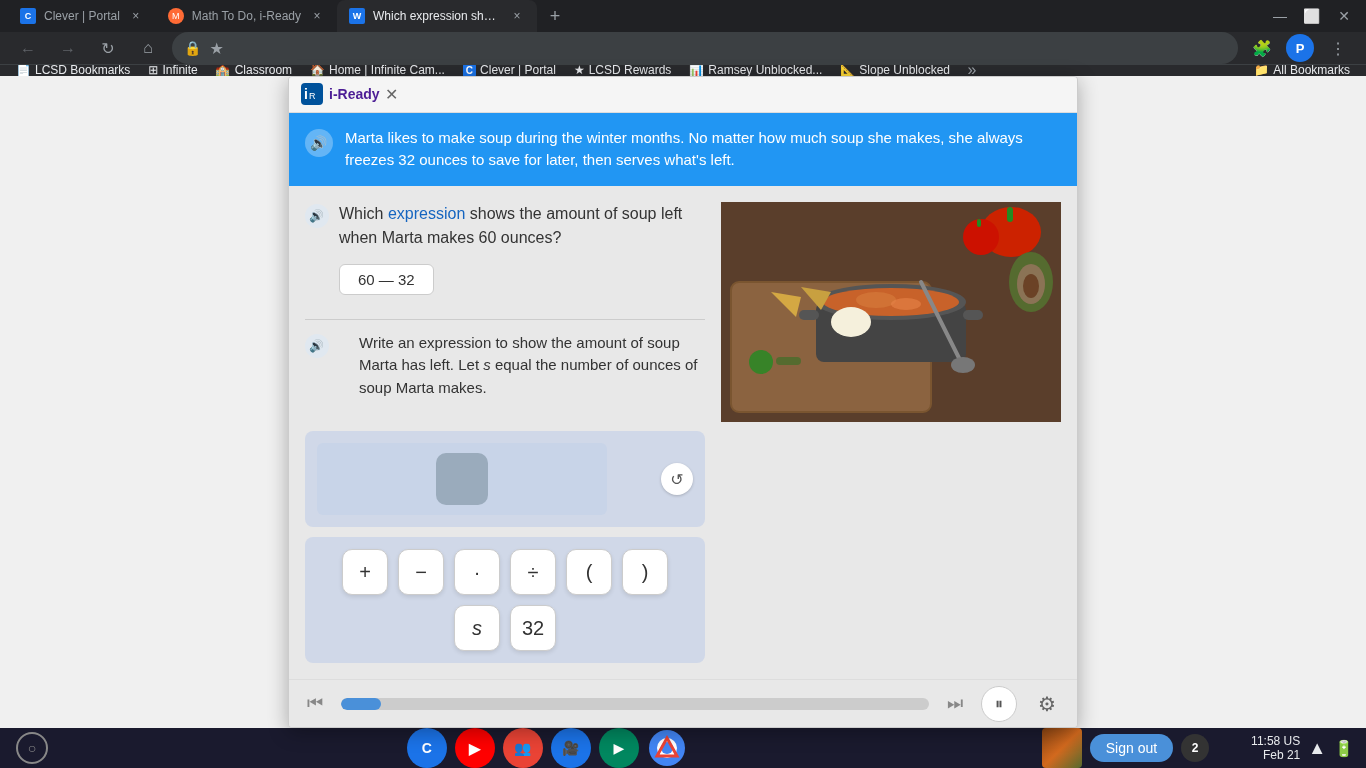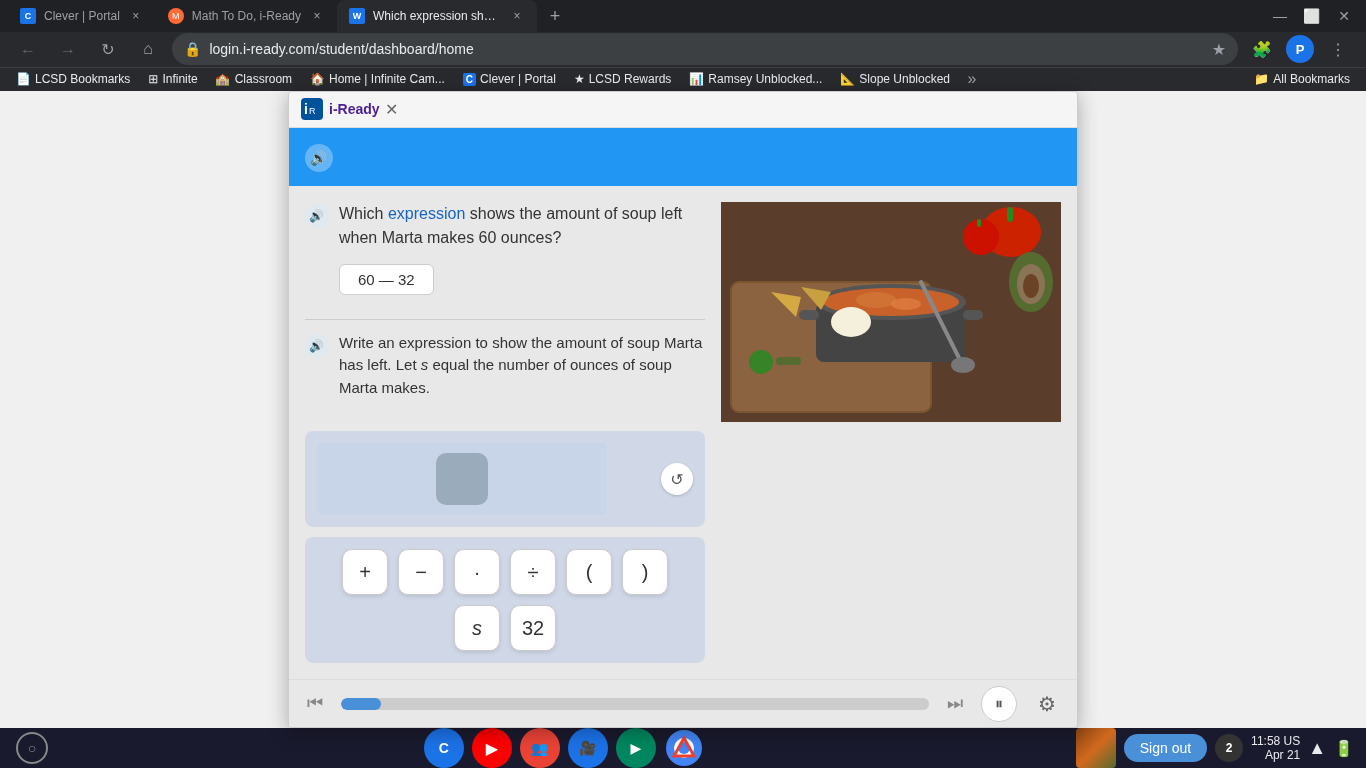--- a/index.html
+++ b/index.html
@@ -59,21 +59,21 @@
 
     
     .question-block { margin-bottom: 20px; }
     .question-row { display: flex; align-items: flex-start; gap: 10px; margin-bottom: 10px; }
     .question-text { font-size: 16px; color: #333; line-height: 1.5; }
     .expression-word { color: #1565C0; font-weight: 500; }
     .answer-box { display: inline-flex; align-items: center; justify-content: center; background: white; border: 1px solid #ccc; border-radius: 6px; padding: 6px 18px; font-size: 15px; color: #333; margin: 4px 0; }
     .divider-line { border: none; border-top: 1px solid #ccc; margin: 12px 0; }
 
     
-    .question2-text { font-size: 15px; color: #333; line-height: 1.5; margin-bottom: 12px; }
+    .question2-text { font-size: 15px; color: #333; line-height: 1.5; margin-bottom: 12px; margin-left: 20px; }
     .s-italic { font-style: italic; }
 
     
     .input-area { background: #d0d8e8; border-radius: 8px; padding: 12px; margin-bottom: 10px; position: relative; min-height: 90px; display: flex; align-items: center; }
     .input-field { background: #c8d4e8; border-radius: 6px; width: 290px; height: 72px; display: flex; align-items: center; justify-content: center; }
     .input-tile { width: 52px; height: 52px; background: #9aabbc; border-radius: 10px; }
     .refresh-btn { position: absolute; right: 12px; top: 50%; transform: translateY(-50%); width: 32px; height: 32px; background: white; border-radius: 50%; display: flex; align-items: center; justify-content: center; cursor: pointer; color: #555; font-size: 16px; box-shadow: 0 1px 3px rgba(0,0,0,0.2); }
 
     
     .math-tiles { background: #d0d8e8; border-radius: 8px; padding: 12px 16px; }
@@ -136,21 +136,20 @@
     </div>
   </div>
 
   <div class="omnibar">
     <div class="nav-btn disabled">←</div>
     <div class="nav-btn disabled">→</div>
     <div class="nav-btn">↻</div>
     <div class="nav-btn">⌂</div>
     <div class="address-bar">
       <span class="address-bar-icon">🔒</span>
-      <span class="address-text">login.i-ready.com/student/dashboard/home</span>
       <span class="address-action">★</span>
     </div>
     <div class="toolbar-btn">🧩</div>
     <div class="toolbar-btn" style="background:#1B73E8; border-radius:50%; width:28px; height:28px; display:flex; align-items:center; justify-content:center; color:white; font-size:13px; font-weight:bold;">P</div>
     <div class="toolbar-btn">⋮</div>
   </div>
 
   <div class="bookmarks-bar">
     <div class="bookmark-item">
       <span>📄</span>
@@ -203,20 +202,21 @@
             <text x="3" y="16" font-size="14" font-weight="bold" fill="white" font-family="Arial">i</text>
             <text x="8" y="16" font-size="9" fill="white" font-family="Arial">R</text>
           </svg>
           <span style="font-size:14px; font-weight:bold; color:#4c1d95;">i-Ready</span>
         </div>
         <div class="iready-close">✕</div>
       </div>
 
       <div class="iready-header">
         <div class="sound-btn">🔊</div>
+        <span class="header-text">Marta likes to make soup during the winter months. No matter how much soup she makes, she always freezes 32 ounces to save for later, then serves what's left.</span>
       </div>
 
       <div class="iready-main">
 
         <div class="iready-left">
 
           <div class="question-block">
             <div class="question-row">
               <div class="sound-btn" style="background:#e0e8f0; color:#555; flex-shrink:0; width:24px; height:24px; font-size:12px;">🔊</div>
               <div class="question-text">
@@ -352,21 +352,21 @@
         </svg>
       </div>
     </div>
     <div class="taskbar-right">
 
       <div style="width:40px; height:40px; background:#333; border-radius:4px; overflow:hidden;">
         <div style="width:100%; height:100%; background:linear-gradient(135deg, #8B4513, #D2691E, #556B2F);"></div>
       </div>
       <button class="sign-out-btn">Sign out</button>
       <div class="notification-badge">2</div>
-      <div style="display:flex; flex-direction:column; align-items:flex-end;">
+      <div style="display:flex; flex-direction:column; align-items:flex-end;margin-left:34px;">
         <span style="color:#e8eaed; font-size:12px;">11:58 US</span>
-        <span style="color:#e8eaed; font-size:12px;">Apr 21</span>
+        <span style="color:#e8eaed; font-size:12px;">Feb 21</span>
       </div>
       <span style="color:#e8eaed; font-size:18px;">▲</span>
       <span style="color:#e8eaed; font-size:16px;">🔋</span>
     </div>
   </div>
 </div>
 
 </body></html>

